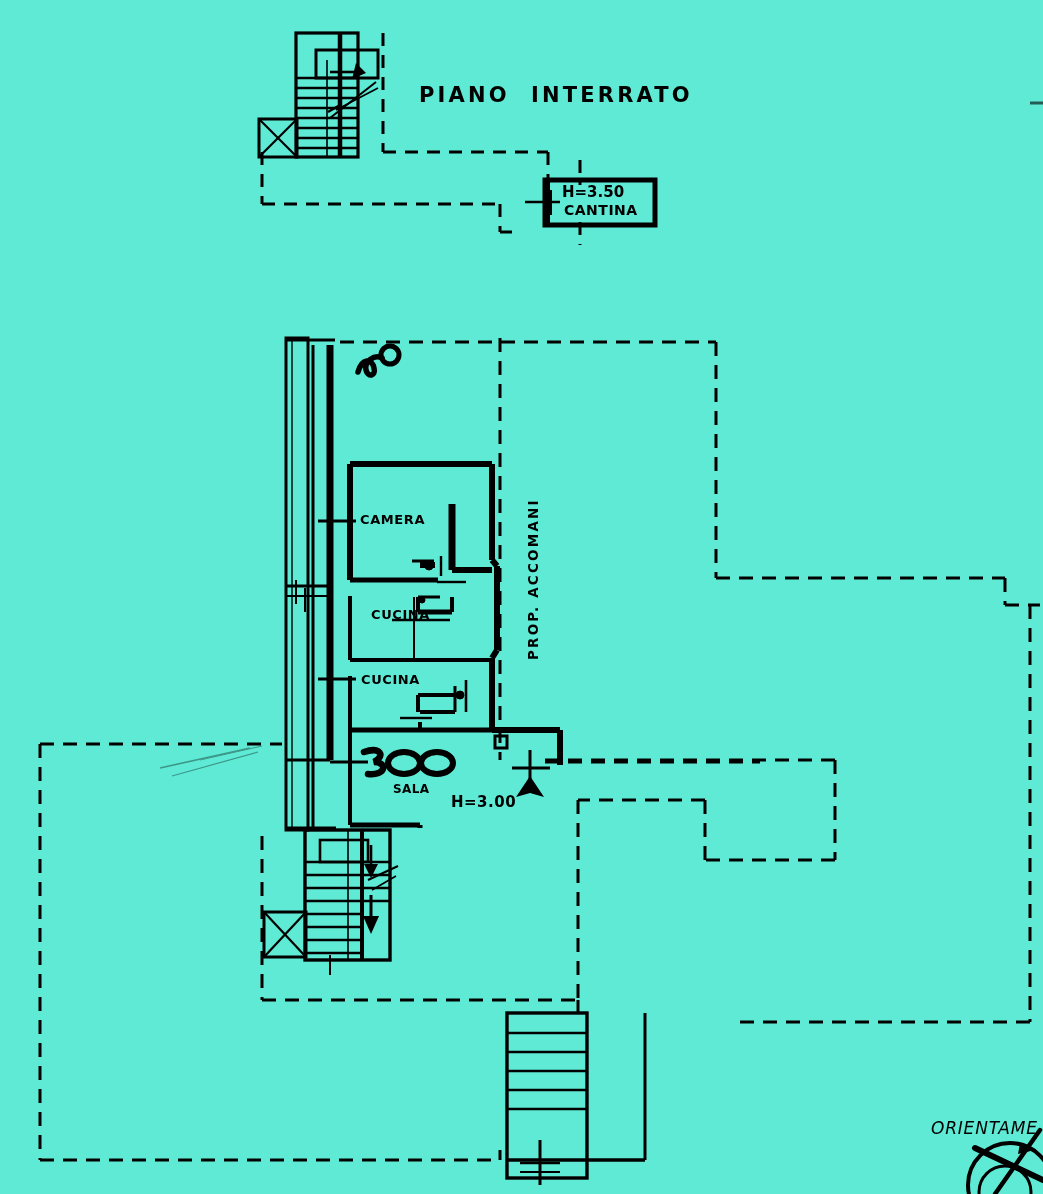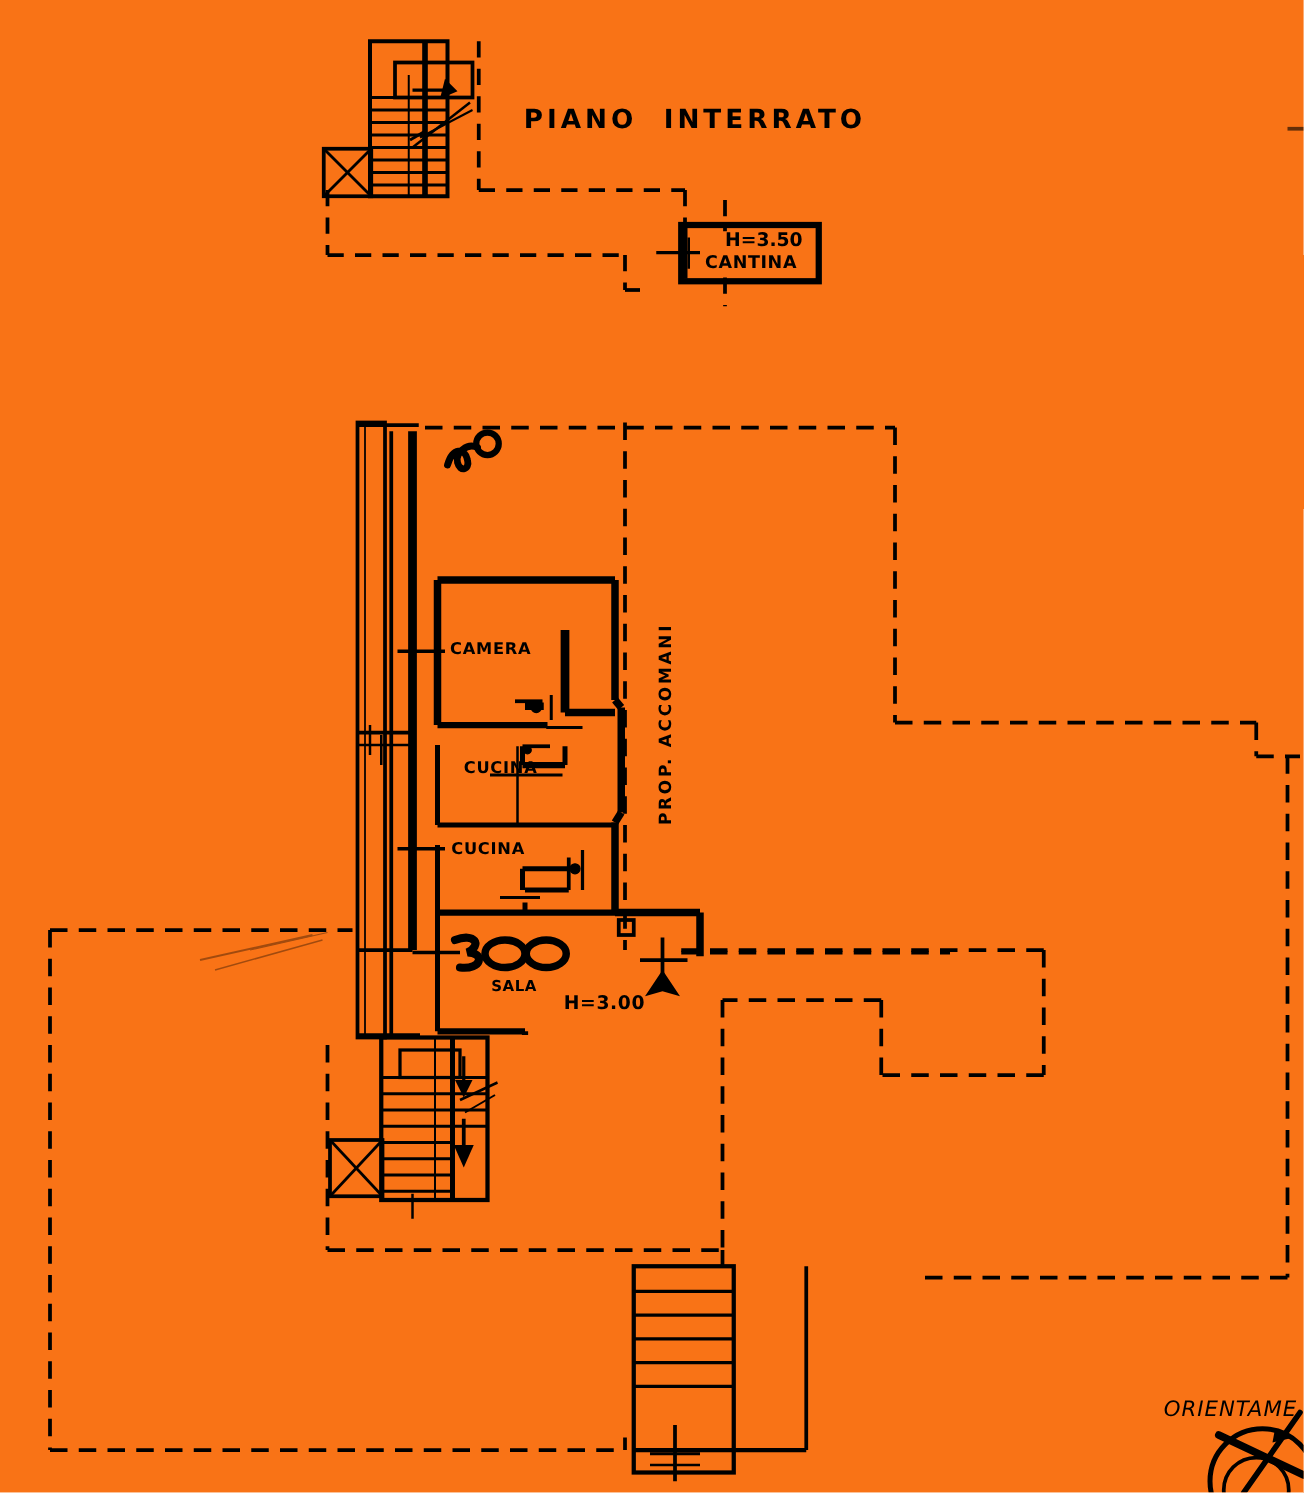--- a/index.html
+++ b/index.html
@@ -1,21 +1,21 @@
 <!DOCTYPE html>
 <html><head>
 <meta charset="utf-8">
 <title>Planimetria</title>
 <style>
   html,body{margin:0;padding:0;background:#ffffff;}
   body{font-family:"Liberation Sans", sans-serif;}
   #sheet{
     position:relative;
     width:1043px;height:1194px;
-    background:#f97316;
+    background:#5eead4;
     overflow:hidden;
   }
   #plan-svg{position:absolute;left:0;top:0;width:1043px;height:1194px;display:block;}
 
   
   .lbl{
     position:absolute;
     font-family:"DejaVu Sans", sans-serif;
     font-weight:bold;
     color:#000000;
@@ -56,21 +56,20 @@
     font-family:"DejaVu Sans", sans-serif;
     font-style:italic;
     font-weight:normal;
     font-size:17px;
     letter-spacing:0.8px;
   }
   .cantina-h{
     font-family:"DejaVu Sans", sans-serif;
     font-weight:bold;
     font-size:15px;
-    margin-left:18px;
   }
   .cantina-n{
     font-family:"DejaVu Sans", sans-serif;
     font-weight:bold;
     font-size:14px;
     letter-spacing:0.5px;
   }
 </style>
 </head>
 <body>

